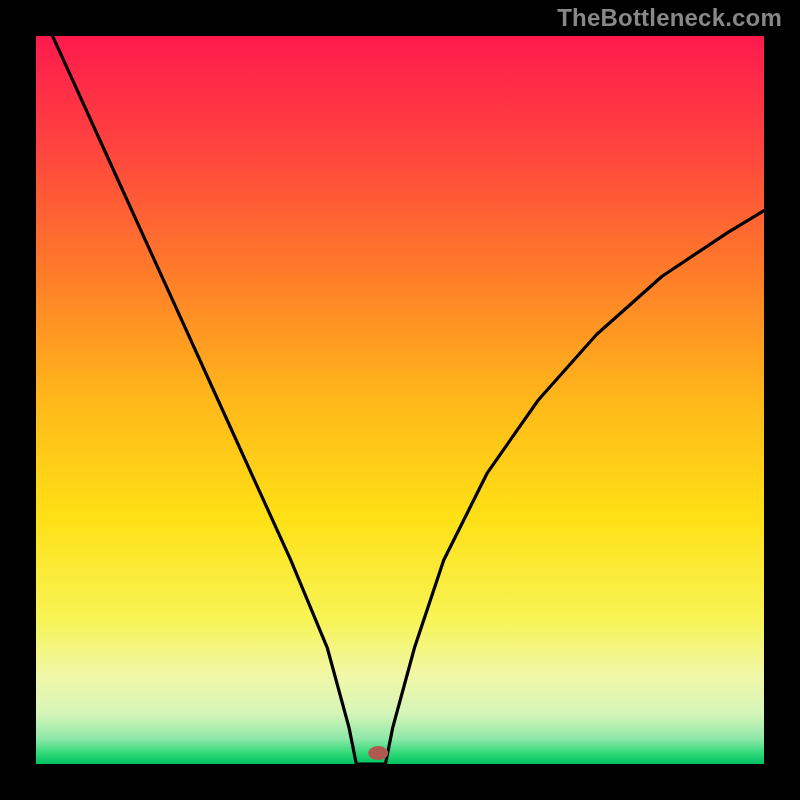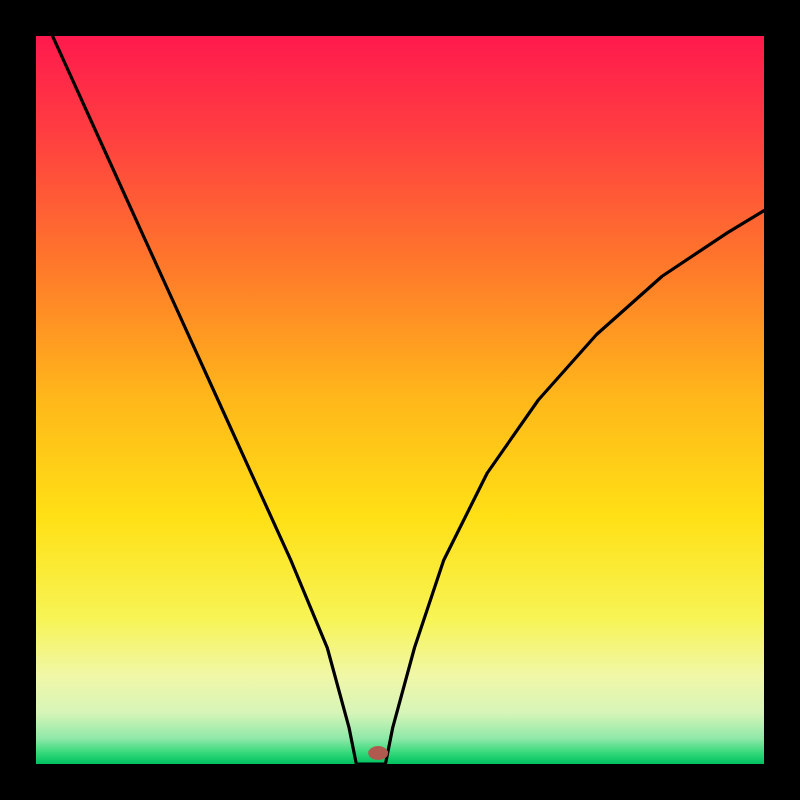--- a/index.html
+++ b/index.html
@@ -32,20 +32,21 @@
     left: 0;
     top: 0;
     width: 800px;
     height: 800px;
   }
 </style>
 </head>
 <body>
 
 <div class="frame">
+  <div class="attribution">TheBottleneck.com</div>
 
   <svg class="plot" viewBox="0 0 800 800" preserveAspectRatio="none">
     <defs>
       <linearGradient id="bg-grad" x1="0" y1="0" x2="0" y2="1">
           <stop offset="0%" stop-color="#ff1a4d"></stop>
           <stop offset="14.000000000000002%" stop-color="#ff4040"></stop>
           <stop offset="32%" stop-color="#ff7a2a"></stop>
           <stop offset="50%" stop-color="#ffb81a"></stop>
           <stop offset="66%" stop-color="#ffe015"></stop>
           <stop offset="80%" stop-color="#f7f455"></stop>

